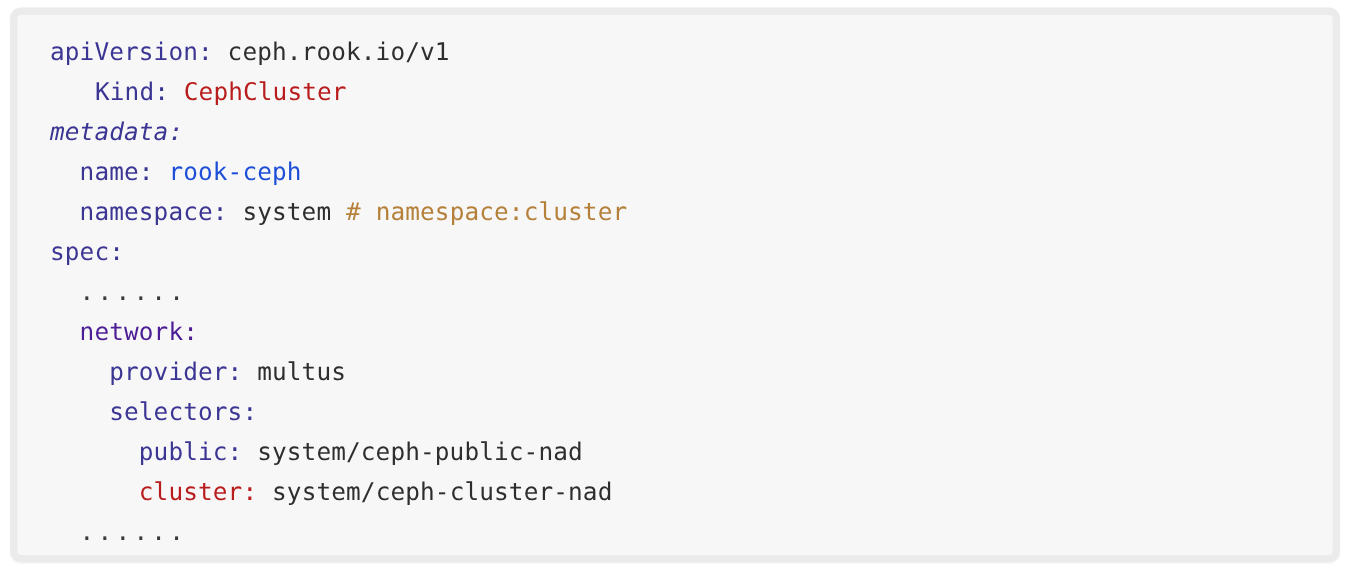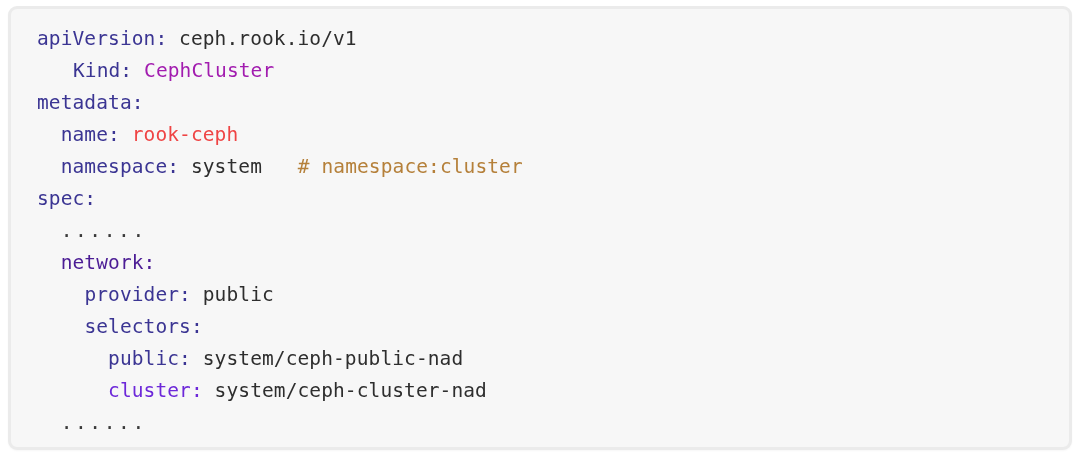--- a/index.html
+++ b/index.html
@@ -15,21 +15,21 @@
   }
 
   #code-block {
     position: absolute;
     left: 8px;
     top: 6px;
     width: 1064px;
     height: 444px;
     box-sizing: border-box;
     background: #f7f7f7;
-    border: 3px solid #0f172a;
+    border: 6px solid #0f172a;
     border-radius: 9px;
     box-shadow: 0 1px 2px rgba(0,0,0,0.035);
     overflow: hidden;
   }
 
   #code-lines {
     position: absolute;
     left: 26px;
     top: 14px;
     right: 10px;
@@ -45,42 +45,41 @@
   }
 
   .tok-key {
     color: #3b3593;
   }
   .tok-val {
     color: #2e2e2e;
   }
   .tok-comment {
     color: #b5803a;
-    margin-left: 24px;
   }
   .tok-ellipsis {
     color: #3a3a3a;
     letter-spacing: 2.6px;
   }
   .indent {
     color: transparent;
   }
 </style>
 </head>
 <body>
 
 <div id="code-block" style="background: rgb(247, 247, 247); border-color: rgb(235, 235, 235);">
   <div id="code-lines">
       <div class="code-line"><span class="tok-key" style="color: rgb(59, 53, 147);">apiVersion:</span><span class="tok-val" style="color: rgb(46, 46, 46);"> ceph.rook.io/v1</span></div>
-      <div class="code-line"><span class="tok-key" style="color: rgb(59, 53, 147); margin-left: 36px;">Kind:</span><span class="tok-val" style="color: #a21caf;"> CephCluster</span></div>
-      <div class="code-line"><span class="tok-key" style="color: rgb(59, 53, 147);">metadata:</span></div>
-      <div class="code-line"><span class="indent">  </span><span class="tok-key" style="color: rgb(59, 53, 147);">name:</span><span class="tok-val" style="color: #ef4444;"> rook-ceph</span></div>
+      <div class="code-line"><span class="tok-key" style="color: rgb(59, 53, 147); margin-left: 36px;">Kind:</span><span class="tok-val" style="color: #b91c1c;"> CephCluster</span></div>
+      <div class="code-line"><span class="tok-key" style="color: rgb(59, 53, 147); font-style: italic;">metadata:</span></div>
+      <div class="code-line"><span class="indent">  </span><span class="tok-key" style="color: rgb(59, 53, 147);">name:</span><span class="tok-val" style="color: #1d4ed8;"> rook-ceph</span></div>
       <div class="code-line"><span class="indent">  </span><span class="tok-key" style="color: rgb(59, 53, 147);">namespace:</span><span class="tok-val" style="color: rgb(46, 46, 46);"> system </span><span class="tok-comment" style="color: rgb(181, 128, 58);"># namespace:cluster</span></div>
       <div class="code-line"><span class="tok-key" style="color: rgb(59, 53, 147);">spec:</span></div>
       <div class="code-line"><span class="indent">  </span><span class="tok-ellipsis" style="color: rgb(58, 58, 58);">......</span></div>
       <div class="code-line"><span class="indent">  </span><span class="tok-key" style="color: #4c1d95;">network:</span></div>
-      <div class="code-line"><span class="indent">    </span><span class="tok-key" style="color: rgb(59, 53, 147);">provider:</span><span class="tok-val" style="color: rgb(46, 46, 46);"> public</span></div>
+      <div class="code-line"><span class="indent">    </span><span class="tok-key" style="color: rgb(59, 53, 147);">provider:</span><span class="tok-val" style="color: rgb(46, 46, 46);"> multus</span></div>
       <div class="code-line"><span class="indent">    </span><span class="tok-key" style="color: rgb(59, 53, 147);">selectors:</span></div>
       <div class="code-line"><span class="indent">      </span><span class="tok-key" style="color: rgb(59, 53, 147);">public:</span><span class="tok-val" style="color: rgb(46, 46, 46); margin-top: 32px;"> system/ceph-public-nad</span></div>
-      <div class="code-line"><span class="indent">      </span><span class="tok-key" style="color: #6d28d9; margin-top: 20px;">cluster:</span><span class="tok-val" style="color: rgb(46, 46, 46); text-align: center;"> system/ceph-cluster-nad</span></div>
+      <div class="code-line"><span class="indent">      </span><span class="tok-key" style="color: #b91c1c; margin-top: 20px;">cluster:</span><span class="tok-val" style="color: rgb(46, 46, 46); text-align: center;"> system/ceph-cluster-nad</span></div>
       <div class="code-line"><span class="indent">  </span><span class="tok-ellipsis" style="color: rgb(58, 58, 58);">......</span></div>
     </div>
 </div>
 
 </body></html>

